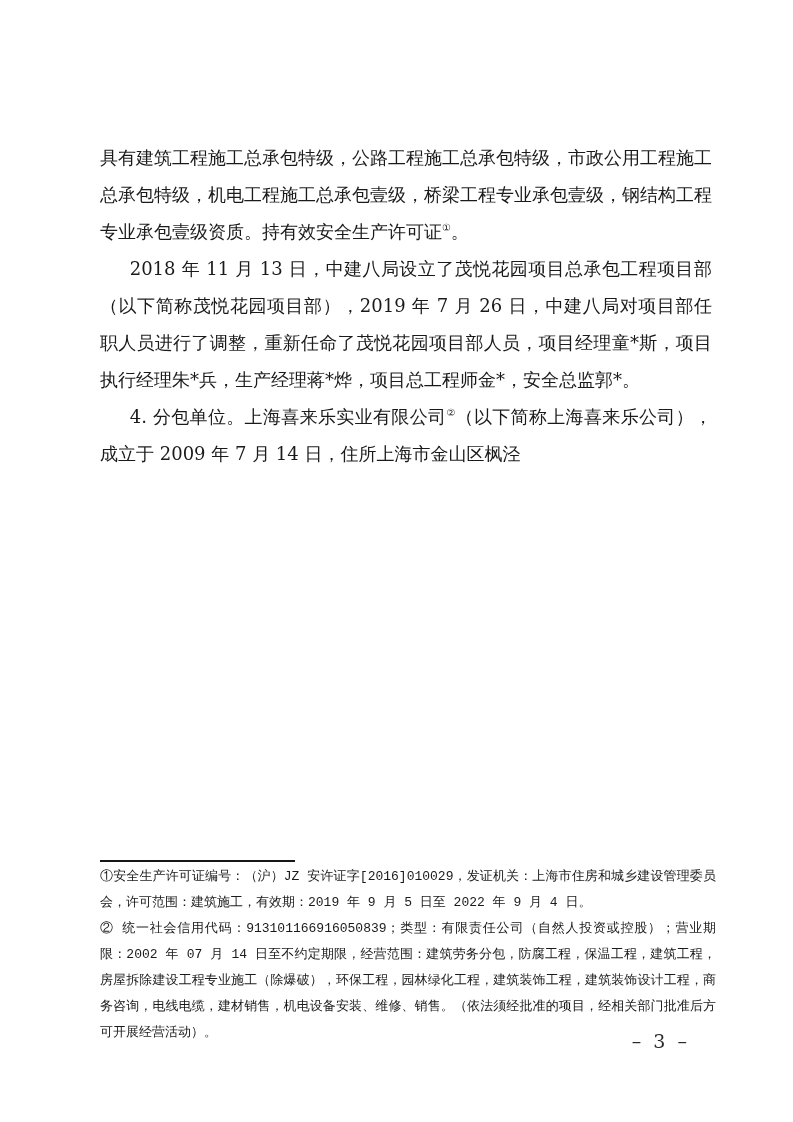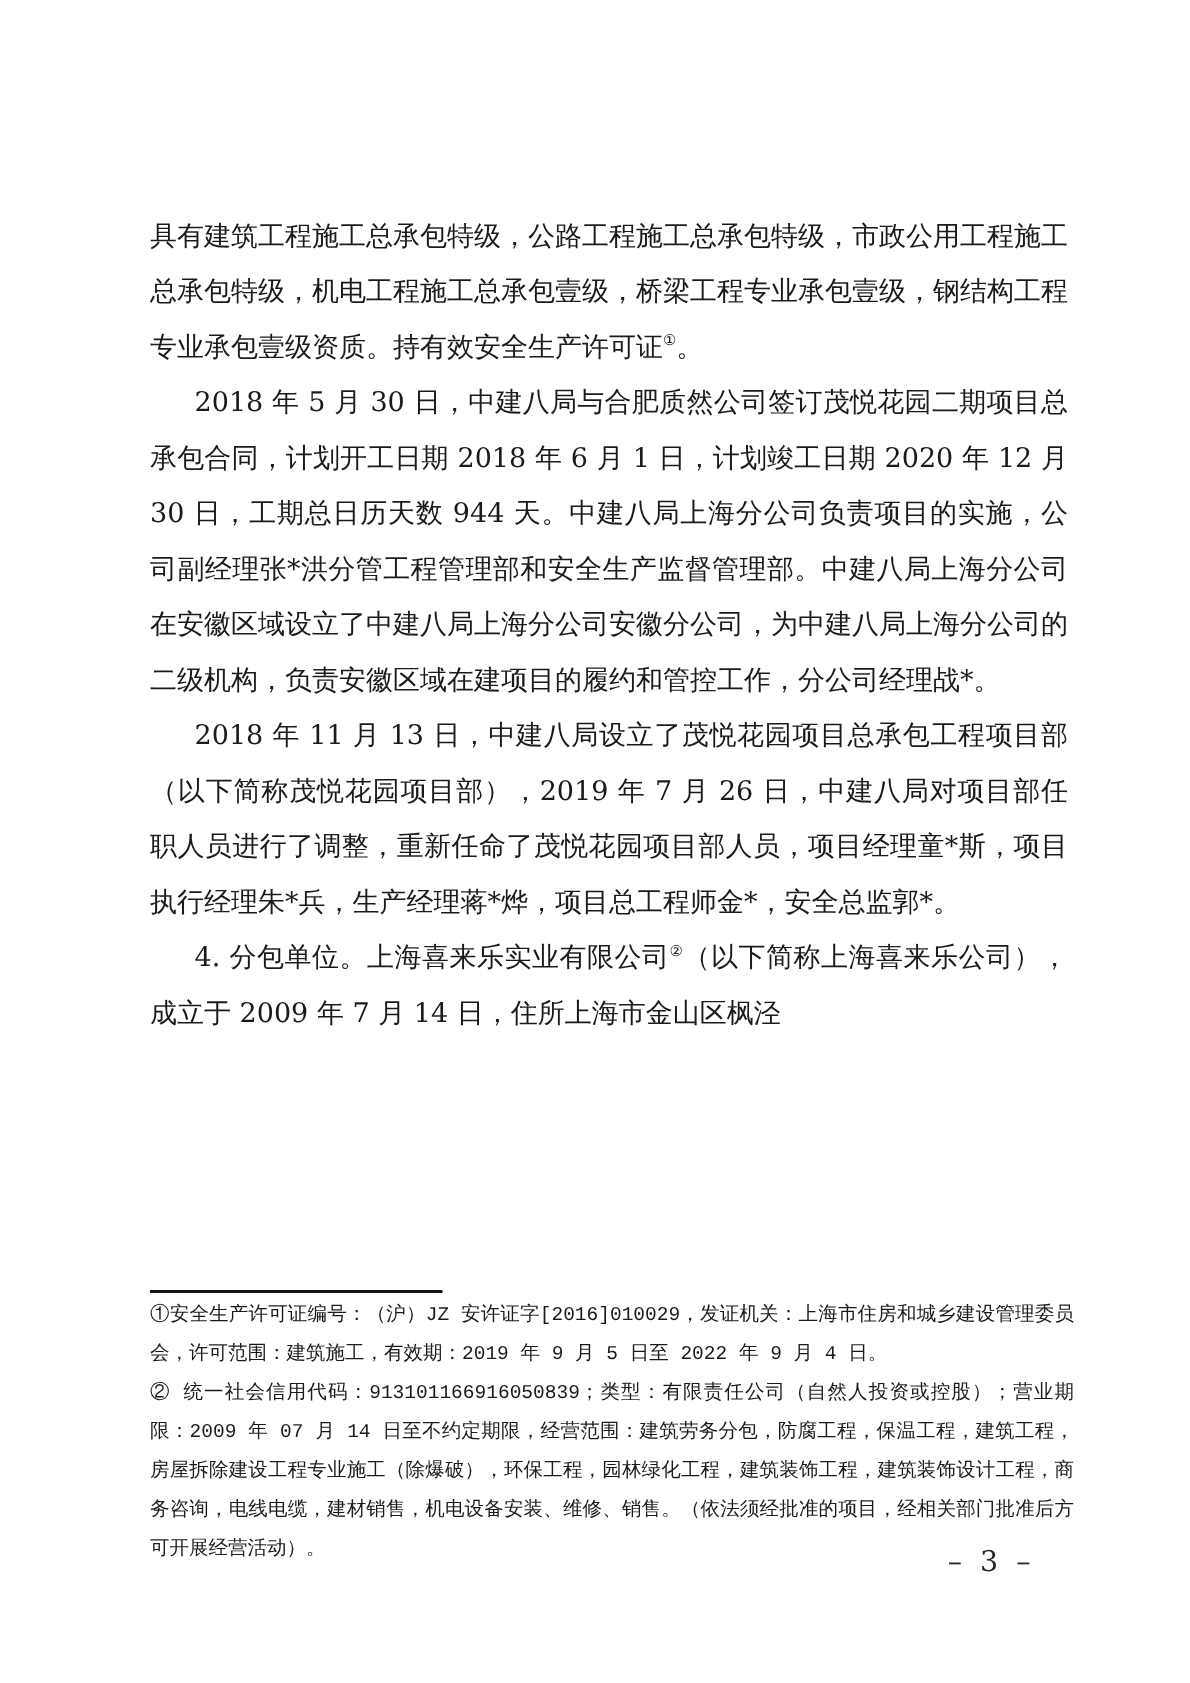--- a/index.html
+++ b/index.html
@@ -71,29 +71,28 @@
   }
 </style>
 </head>
 <body>
 
 <div class="page">
 
   <div class="body-text">
     <p class="para"><span>具有建筑工程施工总承包特级，公路工程施工总承包特级，市政公用工程施工总承包特级，机电工程施工总承包壹级，桥梁工程专业承包壹级，钢结构工程专业承包壹级资质。持有效安全生产许可证</span><sup class="fnref">①</sup><span>。</span></p>
 
-    <p class="para indent">2018 年 5 月 30 日，中建八局与合肥质然公司签订茂悦花园二期项目总承包合同，计划开工日期 2018 年 6 月 1 日，计划竣工日期 2020 年 12 月 30 日，工期总日历天数 944 天。中建八局上海分公司负责项目的实施，公司副经理张*洪分管工程管理部和安全生产监督管理部。中建八局上海分公司在安徽区域设立了中建八局上海分公司安徽分公司，为中建八局上海分公司的二级机构，负责安徽区域在建项目的履约和管控工作，分公司经理战*。</p>
 
     <p class="para indent">2018 年 11 月 13 日，中建八局设立了茂悦花园项目总承包工程项目部（以下简称茂悦花园项目部），2019 年 7 月 26 日，中建八局对项目部任职人员进行了调整，重新任命了茂悦花园项目部人员，项目经理童*斯，项目执行经理朱*兵，生产经理蒋*烨，项目总工程师金*，安全总监郭*。</p>
 
     <p class="para indent"><span>4. 分包单位。上海喜来乐实业有限公司</span><sup class="fnref">②</sup><span>（以下简称上海喜来乐公司），成立于 2009 年 7 月 14 日，住所上海市金山区枫泾</span></p>
   </div>
 
   <div class="footnote-divider"></div>
 
   <div class="footnotes">
     <p>①安全生产许可证编号：（沪）JZ 安许证字[2016]010029，发证机关：上海市住房和城乡建设管理委员会，许可范围：建筑施工，有效期：2019 年 9 月 5 日至 2022 年 9 月 4 日。</p>
-    <p>② 统一社会信用代码：913101166916050839；类型：有限责任公司（自然人投资或控股）；营业期限：2009 年 07 月 14 日至不约定期限，经营范围：建筑劳务分包，防腐工程，保温工程，建筑工程，房屋拆除建设工程专业施工（除爆破），环保工程，园林绿化工程，建筑装饰工程，建筑装饰设计工程，商务咨询，电线电缆，建材销售，机电设备安装、维修、销售。（依法须经批准的项目，经相关部门批准后方可开展经营活动）。</p>
+    <p>② 统一社会信用代码：913101166916050839；类型：有限责任公司（自然人投资或控股）；营业期限：2002 年 07 月 14 日至不约定期限，经营范围：建筑劳务分包，防腐工程，保温工程，建筑工程，房屋拆除建设工程专业施工（除爆破），环保工程，园林绿化工程，建筑装饰工程，建筑装饰设计工程，商务咨询，电线电缆，建材销售，机电设备安装、维修、销售。（依法须经批准的项目，经相关部门批准后方可开展经营活动）。</p>
   </div>
 
   <div class="page-number">– 3 –</div>
 
 </div>
 
 </body></html>

